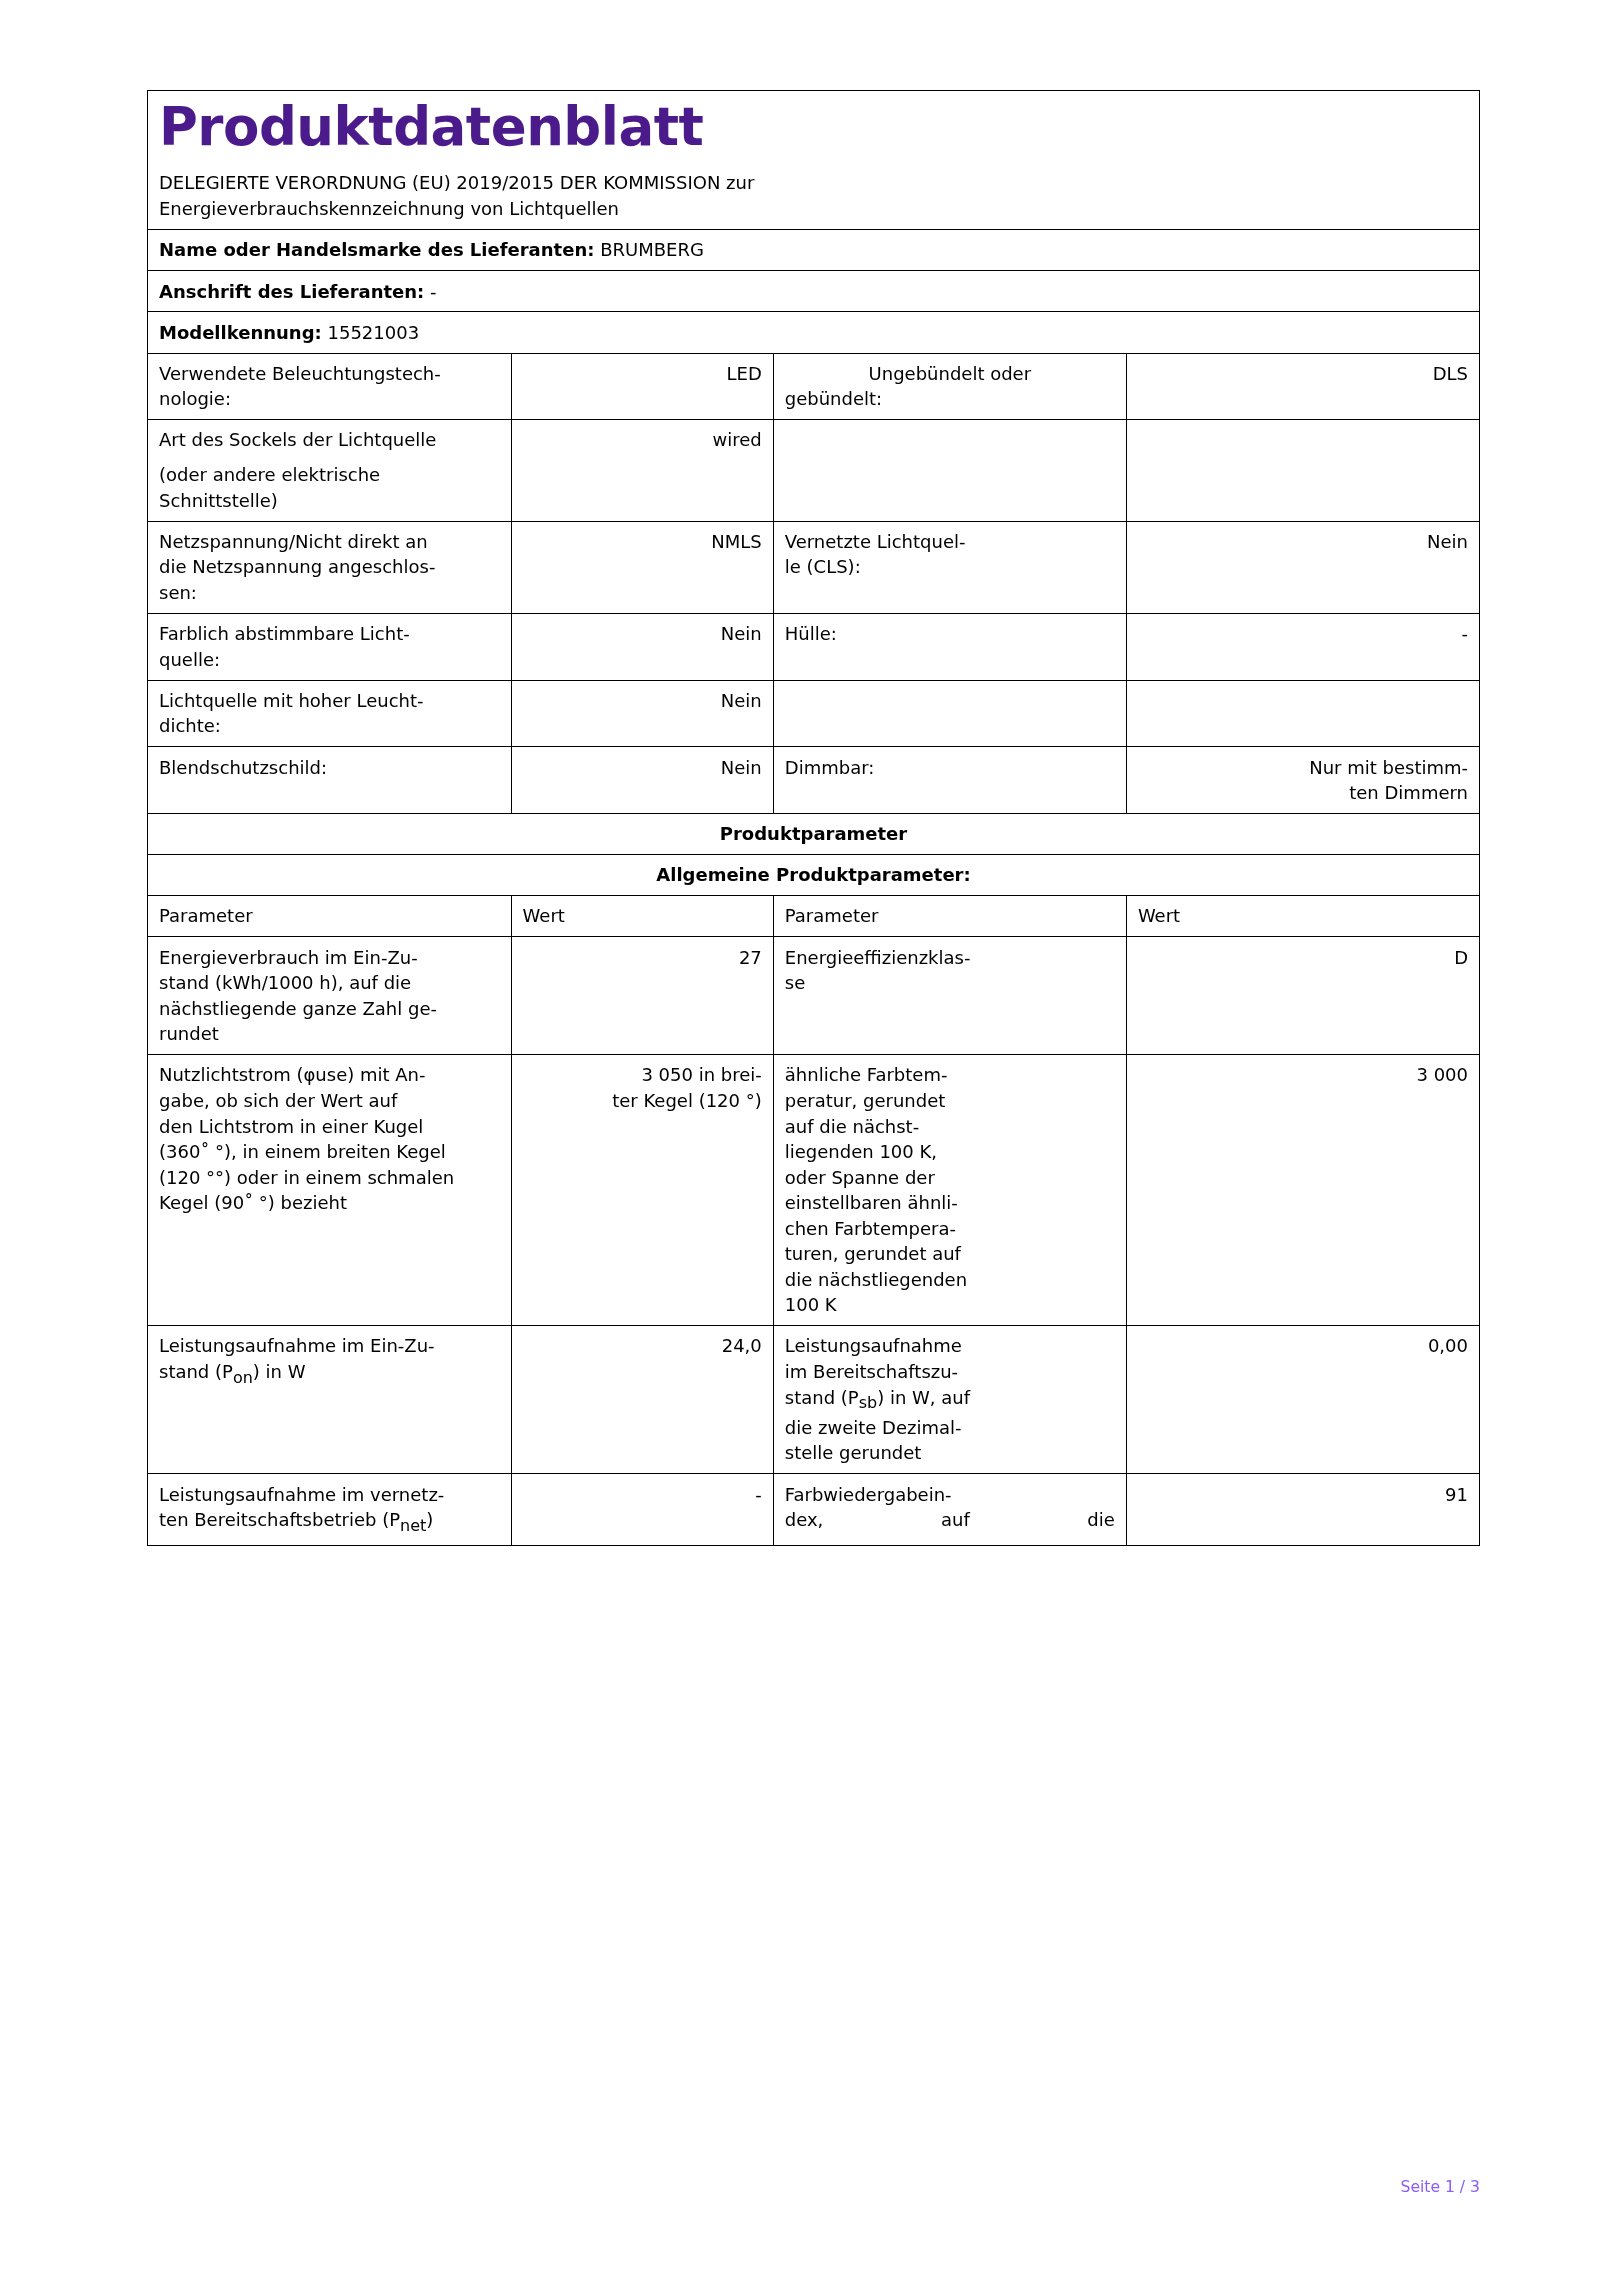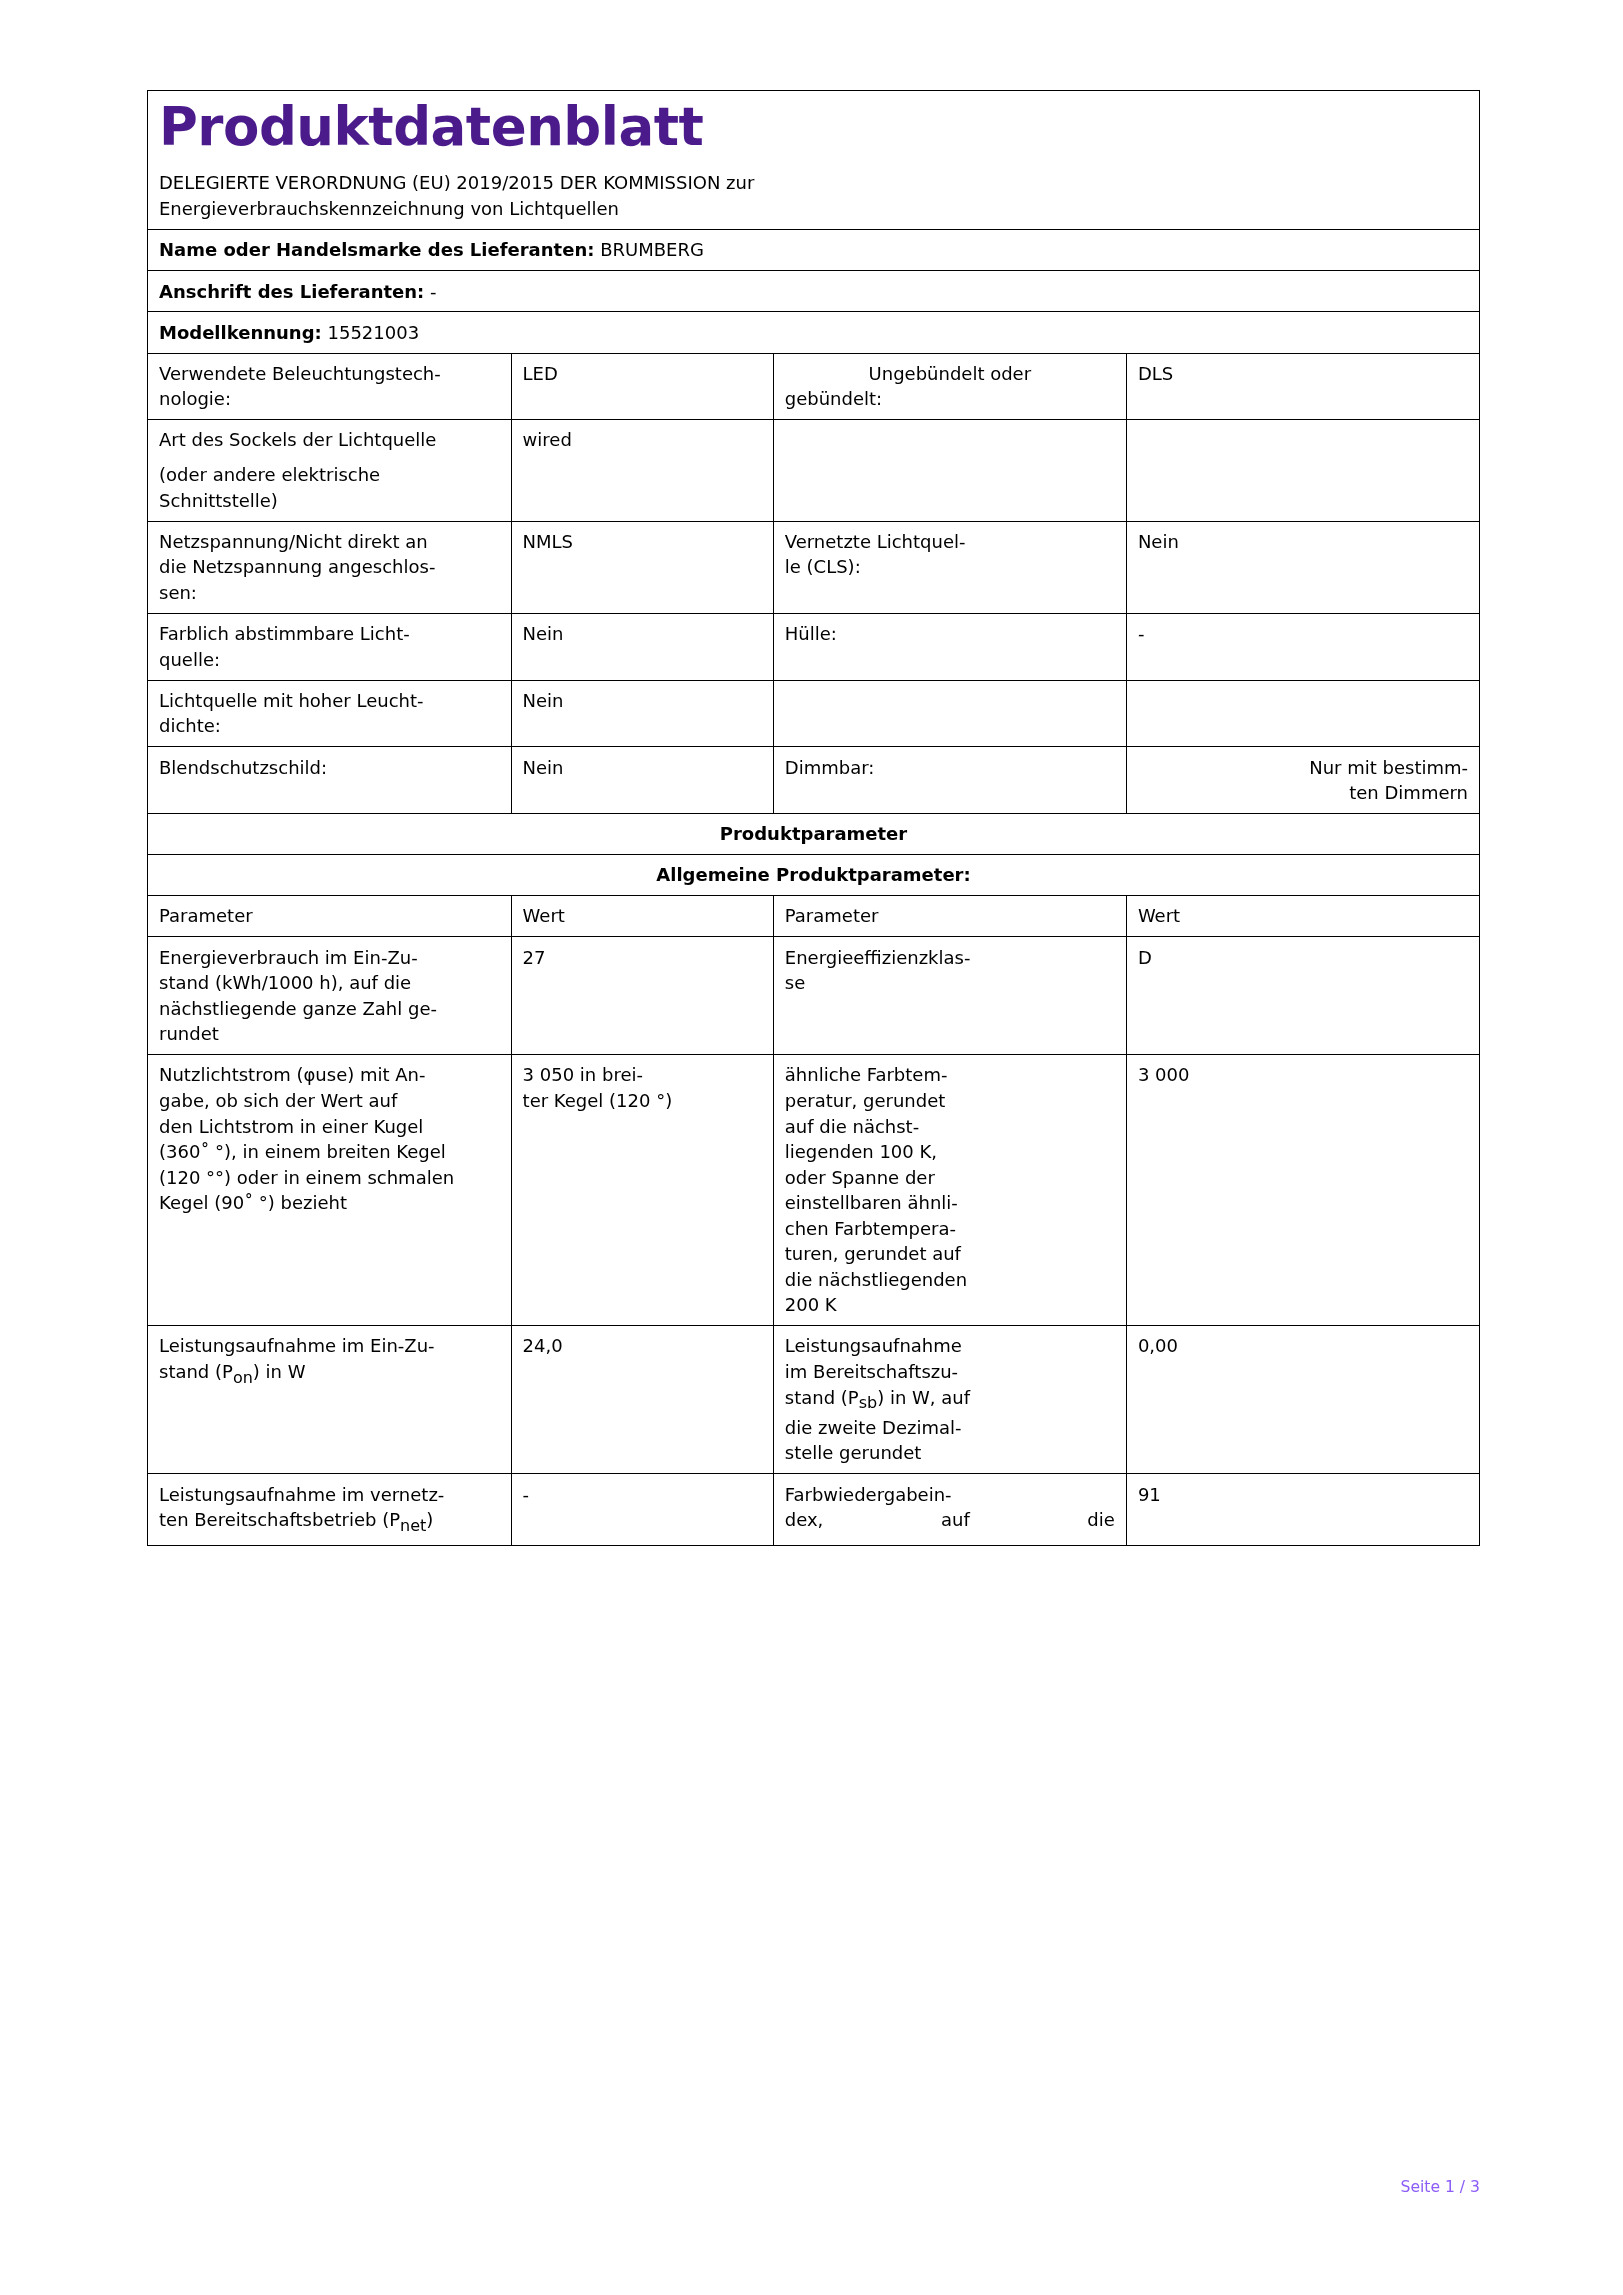--- a/index.html
+++ b/index.html
@@ -48,21 +48,21 @@
     line-height: 1.42;
     vertical-align: top;
   }
   .hdr-cell {
     padding: 16.5px 14.7px 14.7px 14.7px;
   }
   .label-b {
     font-weight: bold;
   }
   .center {
-    text-align: left;
+    text-align: right;
   }
   .right {
     text-align: right;
   }
   .sect-title {
     text-align: center;
     font-weight: bold;
     font-size: 18px;
   }
   .subscript {
@@ -248,21 +248,21 @@
             <span>ähnliche Farbtem-</span>
           </div>
           <div>peratur, gerundet</div>
           <div>auf die nächst-</div>
           <div>liegenden 100 K,</div>
           <div>oder Spanne der</div>
           <div>einstellbaren ähnli-</div>
           <div>chen Farbtempera-</div>
           <div>turen, gerundet auf</div>
           <div>die nächstliegenden</div>
-          <div>200 K</div>
+          <div>100 K</div>
         </td>
         <td class="center">3 000</td>
       </tr>
 
       <tr>
         <td>
           <div>Leistungsaufnahme im Ein-Zu-</div>
           <div>stand (P<span class="subscript">on</span>) in W</div>
         </td>
         <td class="center">24,0</td>

